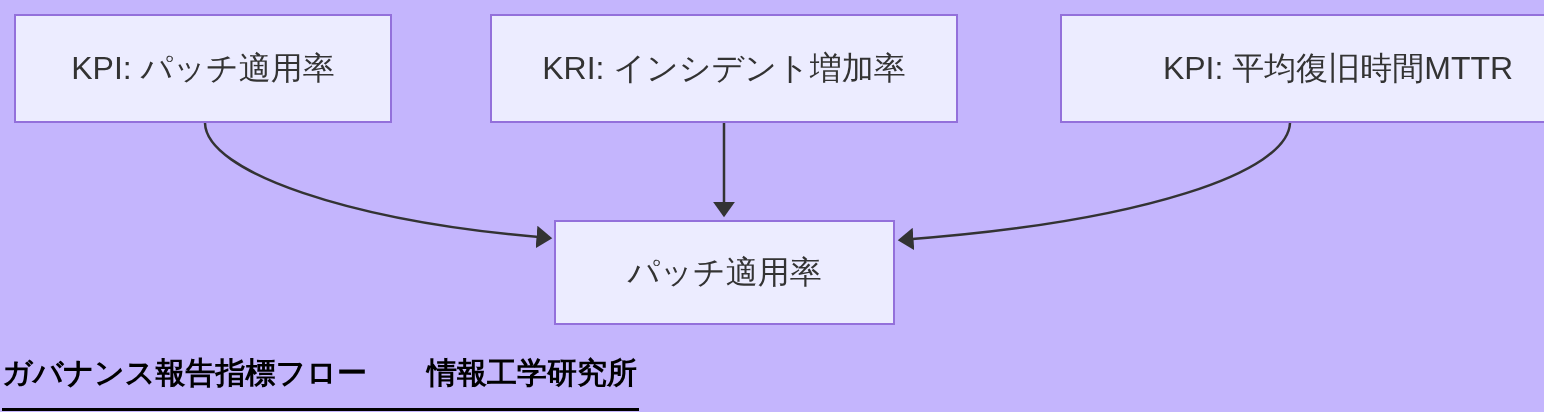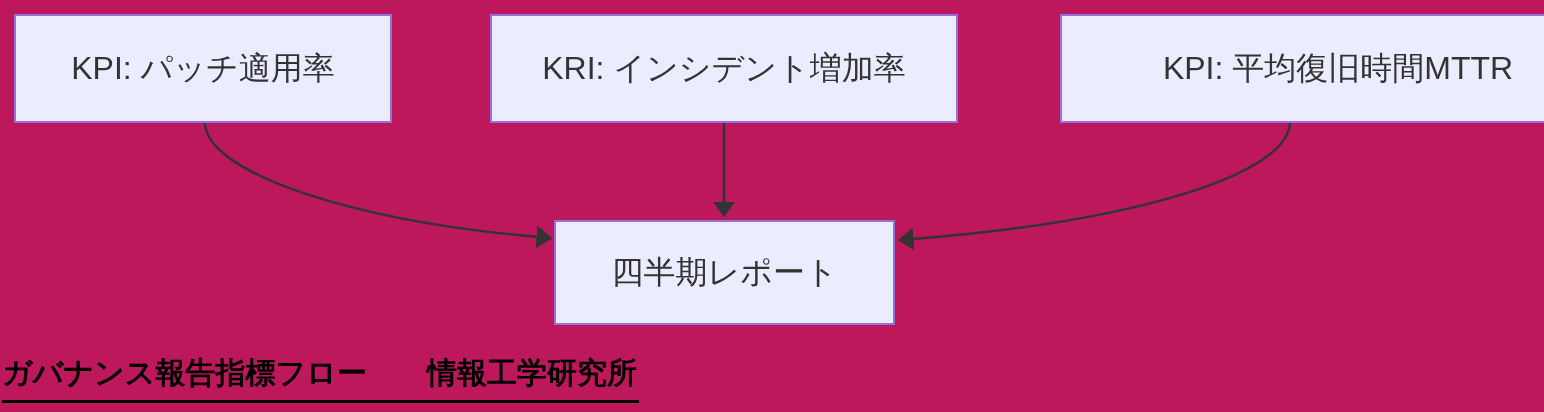--- a/index.html
+++ b/index.html
@@ -5,21 +5,21 @@
   html, body {
     margin: 0;
     padding: 0;
     background: #ffffff;
     font-family: "Liberation Sans", "DejaVu Sans", sans-serif;
   }
   .canvas {
     position: relative;
     width: 1544px;
     height: 412px;
-    background: #be185d;
+    background: #c4b5fd;
     overflow: hidden;
   }
   .edges-layer {
     position: absolute;
     left: 0;
     top: 0;
     width: 1544px;
     height: 412px;
     pointer-events: none;
   }
@@ -43,21 +43,21 @@
   .caption {
     position: absolute;
     left: 2px;
     top: 355px;
     display: inline-block;
     font-size: 30px;
     line-height: 36px;
     font-weight: bold;
     color: #000000;
     border-bottom: 3px solid #000000;
-    padding: 0 2px 9px 0;
+    padding: 0 2px 17px 0;
     white-space: pre;
   }
 </style>
 </head>
 <body>
 
 <div class="canvas">
 
   <svg class="edges-layer" width="1544" height="412" viewBox="0 0 1544 412" xmlns="http://www.w3.org/2000/svg">
     <defs>
@@ -76,18 +76,18 @@
 
   <div class="node node-kri-incident">
     <span>KRI: インシデント増加率</span>
   </div>
 
   <div class="node node-kpi-mttr">
     <span>KPI: 平均復旧時間MTTR</span>
   </div>
 
   <div class="node node-report">
-    <span>四半期レポート</span>
+    <span>パッチ適用率</span>
   </div>
 
   <div class="caption">ガバナンス報告指標フロー　　情報工学研究所</div>
 
 </div>
 
 </body></html>

